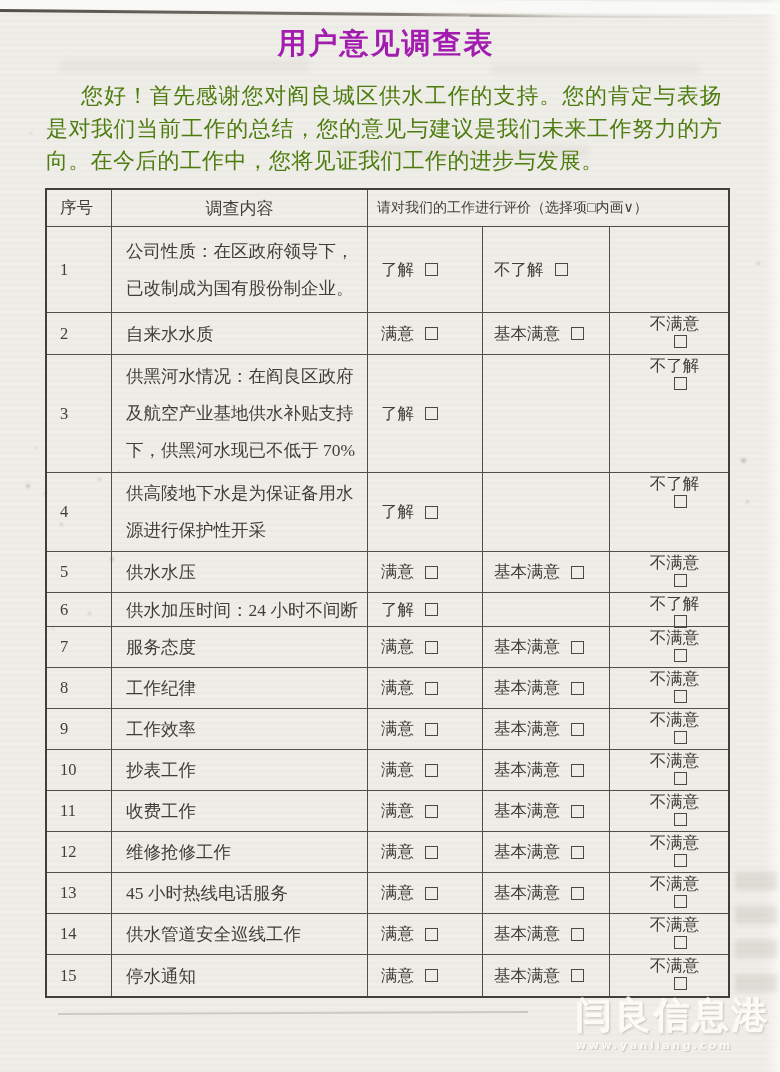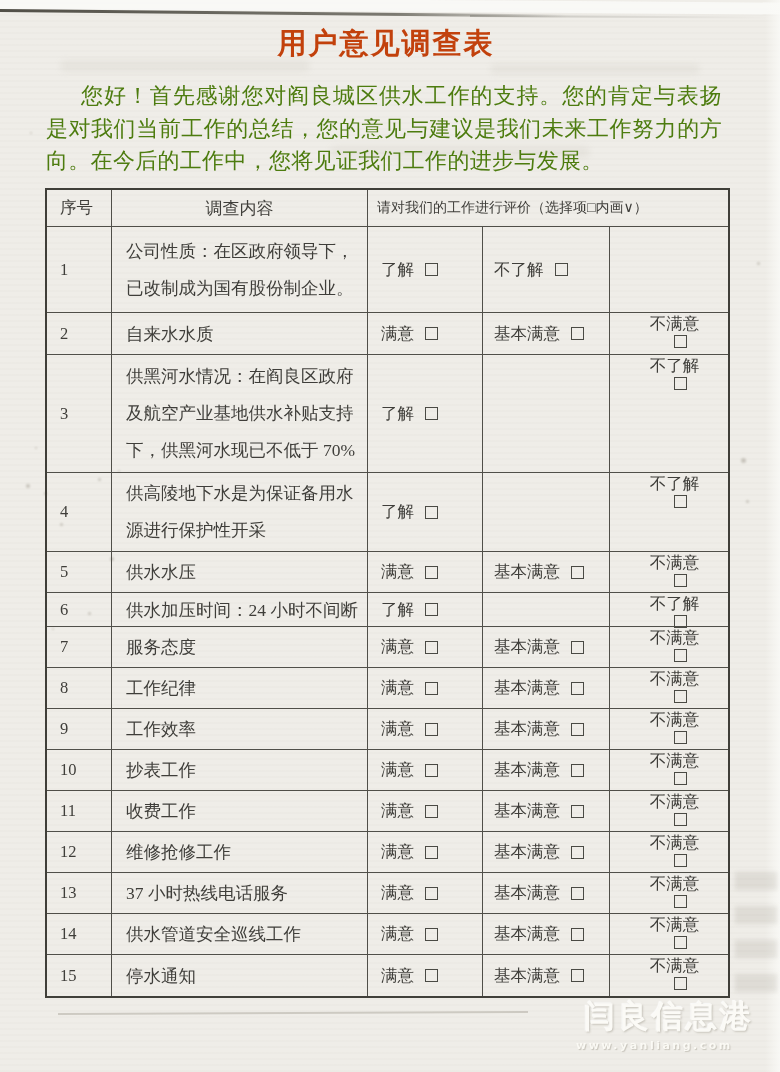--- a/index.html
+++ b/index.html
@@ -33,21 +33,21 @@
   .speck{position:absolute;border-radius:50%;background:#a8a398;filter:blur(1px);opacity:.55;}
   .streak{position:absolute;background:#b4afa3;filter:blur(3px);opacity:.14;border-radius:6px;}
   .ghost-col{position:absolute;left:735px;top:862px;width:42px;height:130px;
     background:repeating-linear-gradient(0deg, rgba(150,145,132,.18) 0 18px, rgba(150,145,132,0) 18px 34px);
     filter:blur(2px);}
   .scratch{position:absolute;left:58px;top:1012px;width:470px;height:2px;background:rgba(165,160,148,.45);
     filter:blur(.6px);transform:rotate(-.25deg);}
   
   .title{position:absolute;top:24px;left:0;width:772px;text-align:center;
     font-family:"DejaVu Sans","Liberation Sans",sans-serif;
-    font-size:29px;font-weight:bold;letter-spacing:2px;color:#c2410c;}
+    font-size:29px;font-weight:bold;letter-spacing:2px;color:#a21caf;}
   .intro{position:absolute;top:80px;left:46px;width:676px;
     font-size:22px;letter-spacing:.3px;line-height:32.6px;
     text-align:justify;text-indent:35px;color:#4d7c0f;}
   
   .tbl{position:absolute;left:45px;top:188px;width:685px;
     border:2px solid #403f39;background:transparent;}
   .row{display:flex;border-bottom:1.5px solid var(--table-line,#504f49);}
   .row:last-child{border-bottom:none;}
   .cell{border-right:1.5px solid var(--table-line,#504f49);display:flex;align-items:center;}
   .cell:last-child{border-right:none;}
@@ -61,23 +61,23 @@
   .opt{font-size:16.5px;white-space:nowrap;text-align:center;}
   .cbox{display:inline-block;width:13px;height:13px;border:1.6px solid #4a4a44;
     margin-left:11px;flex:none;background:transparent;}
   .rh{height:37px;}
   .rh .c-content{justify-content:center;padding:0;line-height:normal;font-size:17px;}
   .r1{height:86px;} .r2{height:42px;} .r3{height:118px;} .r4{height:79px;}
   .r5{height:41px;} .r6{height:34px;} .rs{height:41px;}
   
   .watermark{position:absolute;left:576px;top:996px;width:204px;
     font-family:"DejaVu Sans","Liberation Sans",sans-serif;text-align:left;}
-  .wm-name{font-size:31px;font-weight:bold;letter-spacing:3px;line-height:40px;
+  .wm-name{font-size:36px;font-weight:bold;letter-spacing:3px;line-height:40px;
     color:var(--watermark,#fbfaf6);
-    text-shadow:1px 1px 2px rgba(135,130,115,.40), -1px -1px 1px rgba(255,255,255,.85);margin-left:8px;}
+    text-shadow:1px 1px 2px rgba(135,130,115,.40), -1px -1px 1px rgba(255,255,255,.85);}
   .wm-url{margin-top:3px;font-size:11px;font-weight:bold;letter-spacing:2.5px;
     color:rgba(252,251,246,.95);
     text-shadow:1px 1px 1px rgba(140,135,120,.40);}
 </style>
 </head>
 <body>
 
 <div class="page">
 
   <div class="edge-light"></div>
@@ -305,21 +305,21 @@
           <span class="cbox"></span>
         </div>
       <div class="cell c-o3">
           <span class="opt">不满意</span>
           <span class="cbox"></span>
         </div>
     </div>
 
     <div class="row rs sl">
       <div class="cell c-num">13</div>
-      <div class="cell c-content">37 小时热线电话服务</div>
+      <div class="cell c-content">45 小时热线电话服务</div>
       <div class="cell c-o1">
           <span class="opt">满意</span>
           <span class="cbox"></span>
         </div>
       <div class="cell c-o2">
           <span class="opt">基本满意</span>
           <span class="cbox"></span>
         </div>
       <div class="cell c-o3">
           <span class="opt">不满意</span>

